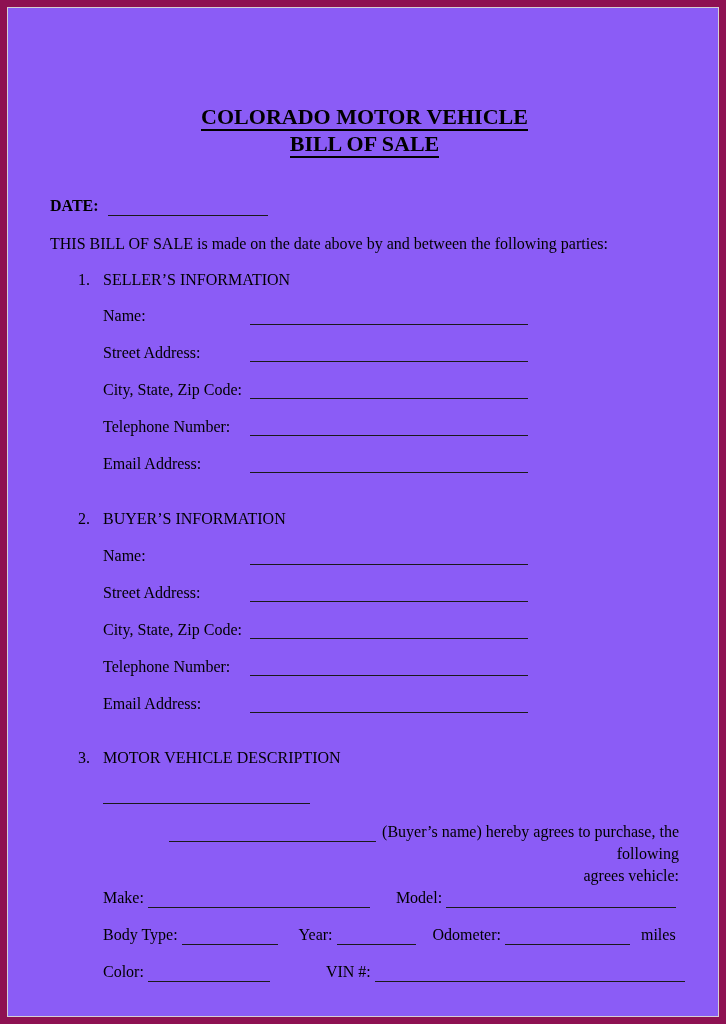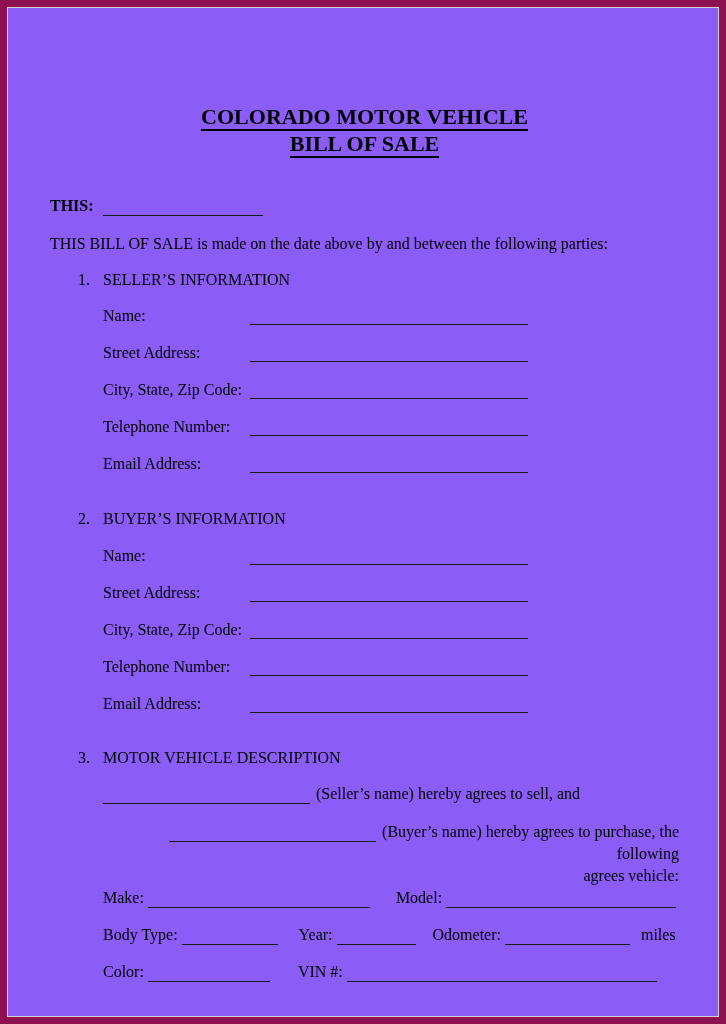--- a/index.html
+++ b/index.html
@@ -49,21 +49,21 @@
 
 <div class="page">
   <div class="content">
 
     <div class="title-block">
       <div><span class="u">COLORADO MOTOR VEHICLE</span></div>
       <div><span class="u">BILL OF SALE</span></div>
     </div>
 
     <div class="row date-row">
-      <span class="bold">THIS:</span>
+      <span class="bold">DATE:</span>
       <span class="blank" style="width:160px; margin-left:5px;"></span>
     </div>
 
     <div class="intro">THIS BILL OF SALE is made on the date above by and between the following parties:</div>
 
     <div class="section-heading sh-1">
       <span class="num">1.</span><span>SELLER’S INFORMATION</span>
     </div>
     <div class="fields">
       <div class="field-row first">
@@ -112,21 +112,21 @@
         <span class="flabel">Email Address:</span>
         <span class="blank"></span>
       </div>
     </div>
 
     <div class="section-heading sh-3">
       <span class="num">3.</span><span>MOTOR VEHICLE DESCRIPTION</span>
     </div>
 
     <div class="clause clause-1">
-      <span class="blank" style="width:207px; margin-right:6px;"></span><span>(Seller’s name) hereby agrees to sell, and</span>
+      <span class="blank" style="width:207px; margin-right:6px;"></span>
     </div>
 
     <div class="clause clause-2">
       <div><span class="blank" style="width:207px; margin-right:6px;"></span><span>(Buyer’s name) hereby agrees to purchase, the following</span></div>
       <div>agrees vehicle:</div>
     </div>
 
     <div class="veh-row vr-1">
       <span>Make:</span>
       <span class="blank" style="width:222px;"></span>
@@ -140,18 +140,18 @@
       <span style="margin-left:17px;">Year:</span>
       <span class="blank" style="width:79px;"></span>
       <span style="margin-left:13px;">Odometer:</span>
       <span class="blank" style="width:125px;"></span>
       <span style="margin-left:7px;">miles</span>
     </div>
 
     <div class="veh-row vr-3">
       <span>Color:</span>
       <span class="blank" style="width:122px;"></span>
-      <span style="margin-left:24px;">VIN #:</span>
+      <span style="margin-left:52px;">VIN #:</span>
       <span class="blank" style="width:310px;"></span>
     </div>
 
   </div>
 </div>
 
 </body></html>

